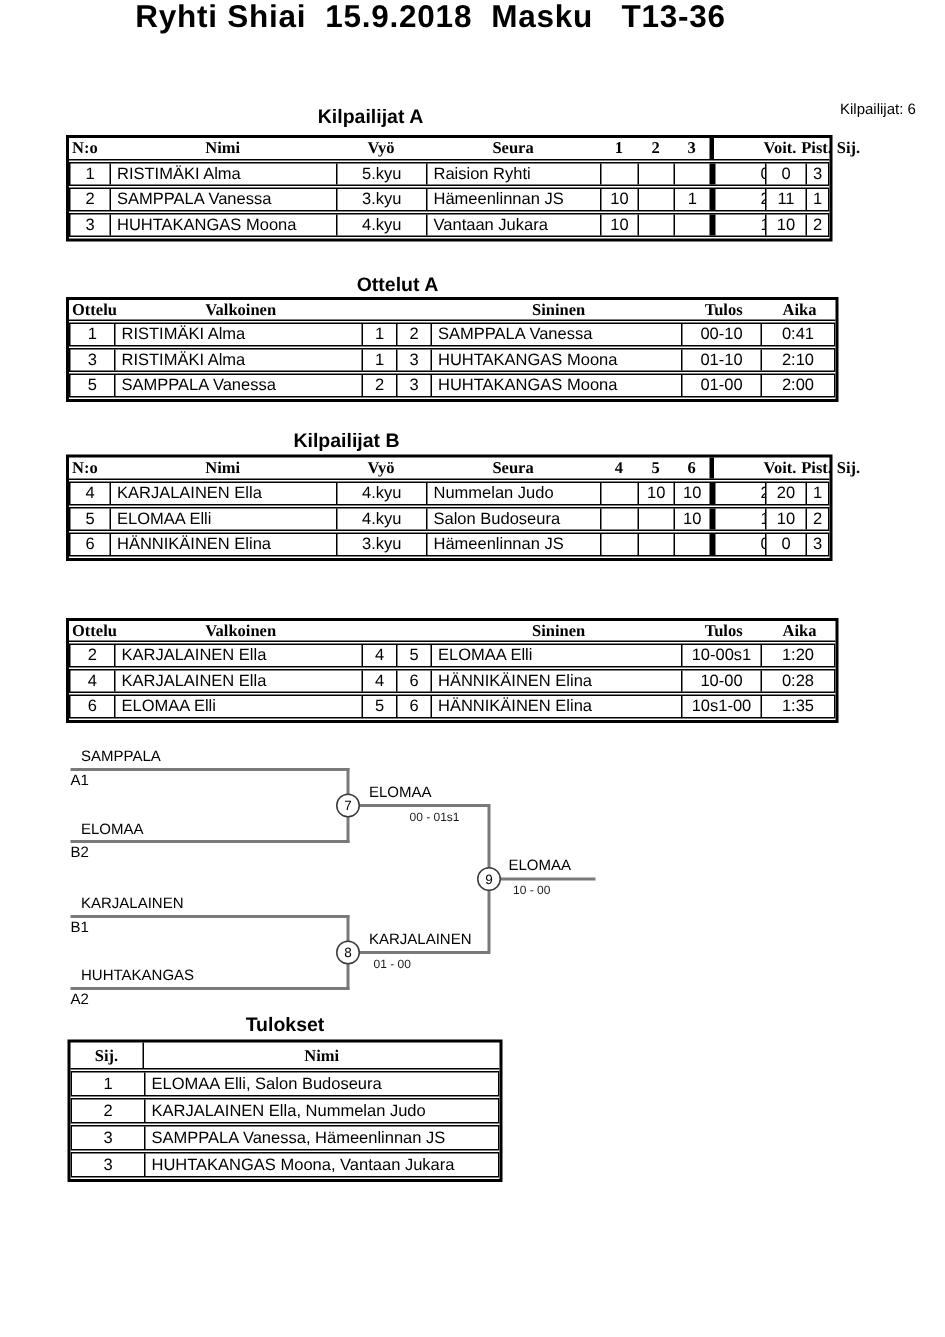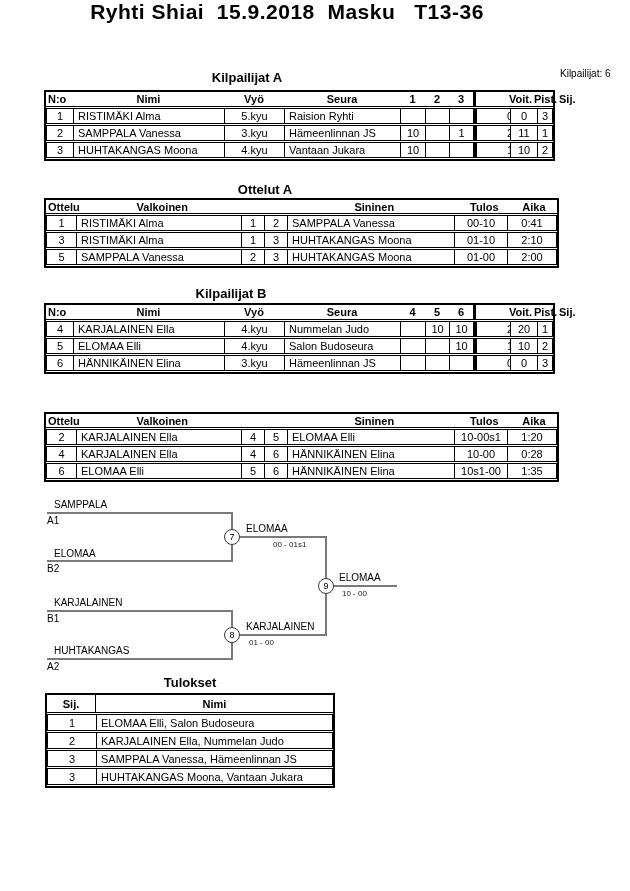--- a/index.html
+++ b/index.html
@@ -16,21 +16,21 @@
   .tbl { position:absolute; border:2px solid #000; box-sizing:border-box; background:#fff; }
   .thead { display:flex; align-items:center; font-weight:bold; font-size:11px;
            border-bottom:1px solid #000; box-sizing:border-box; }
   .trow { display:flex; align-items:center; border:1px solid #000; margin:1px 0;
           font-size:11px; box-sizing:border-box; background:#fff; }
   .c  { box-sizing:border-box; border-right:1px solid #000; text-align:center;
         white-space:nowrap; overflow:hidden; height:100%; display:flex;
         align-items:center; justify-content:center; }
   .c:last-child { border-right:none; }
   .hc { box-sizing:border-box; text-align:right; white-space:nowrap; display:flex;
-        align-items:center; justify-content:center; height:100%; }
+        align-items:center; justify-content:center; height:100%;font-family:Liberation Serif, serif; }
   .la { justify-content:flex-start; padding-left:4px; text-align:left; }
 
   
   .ktbl .thead { height:15px; }
   .ktbl .trow  { height:16px; }
   .k-no   { flex:0 0 27px; }
   .k-name { flex:0 0 151px; }
   .k-belt { flex:0 0 60px; }
   .k-club { flex:0 0 116px; }
   .k-m1 { flex:0 0 25px; } .k-m2 { flex:0 0 24px; } .k-m3 { flex:0 0 24px; }

